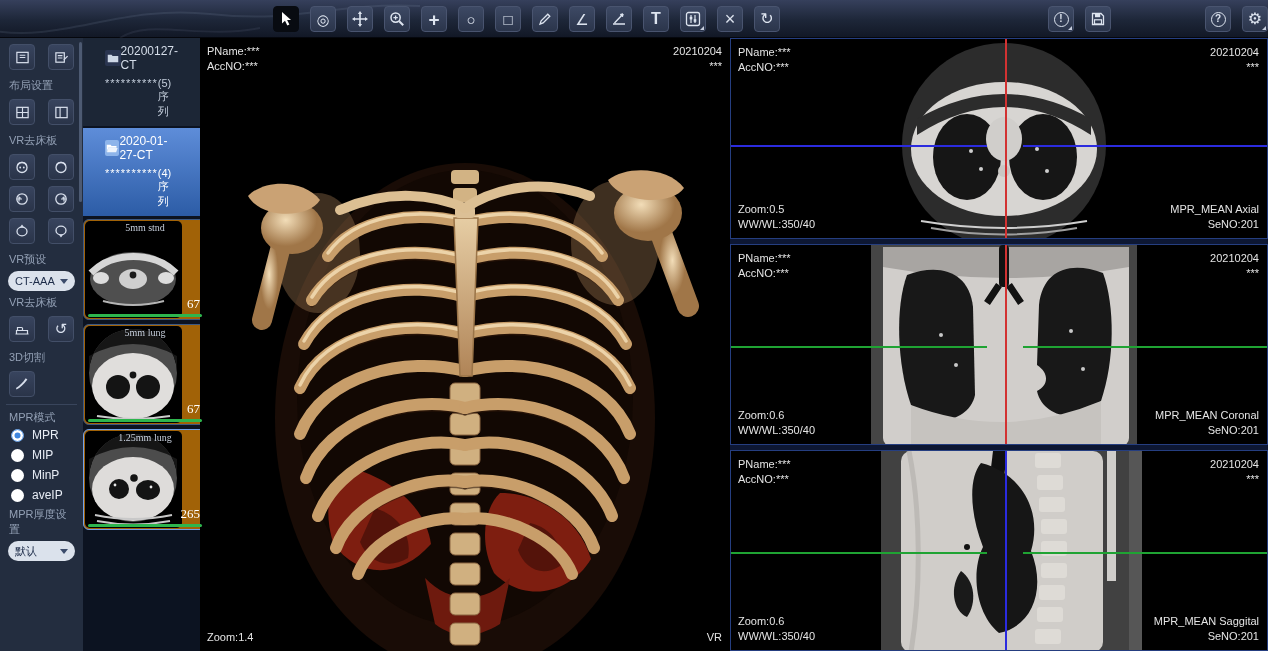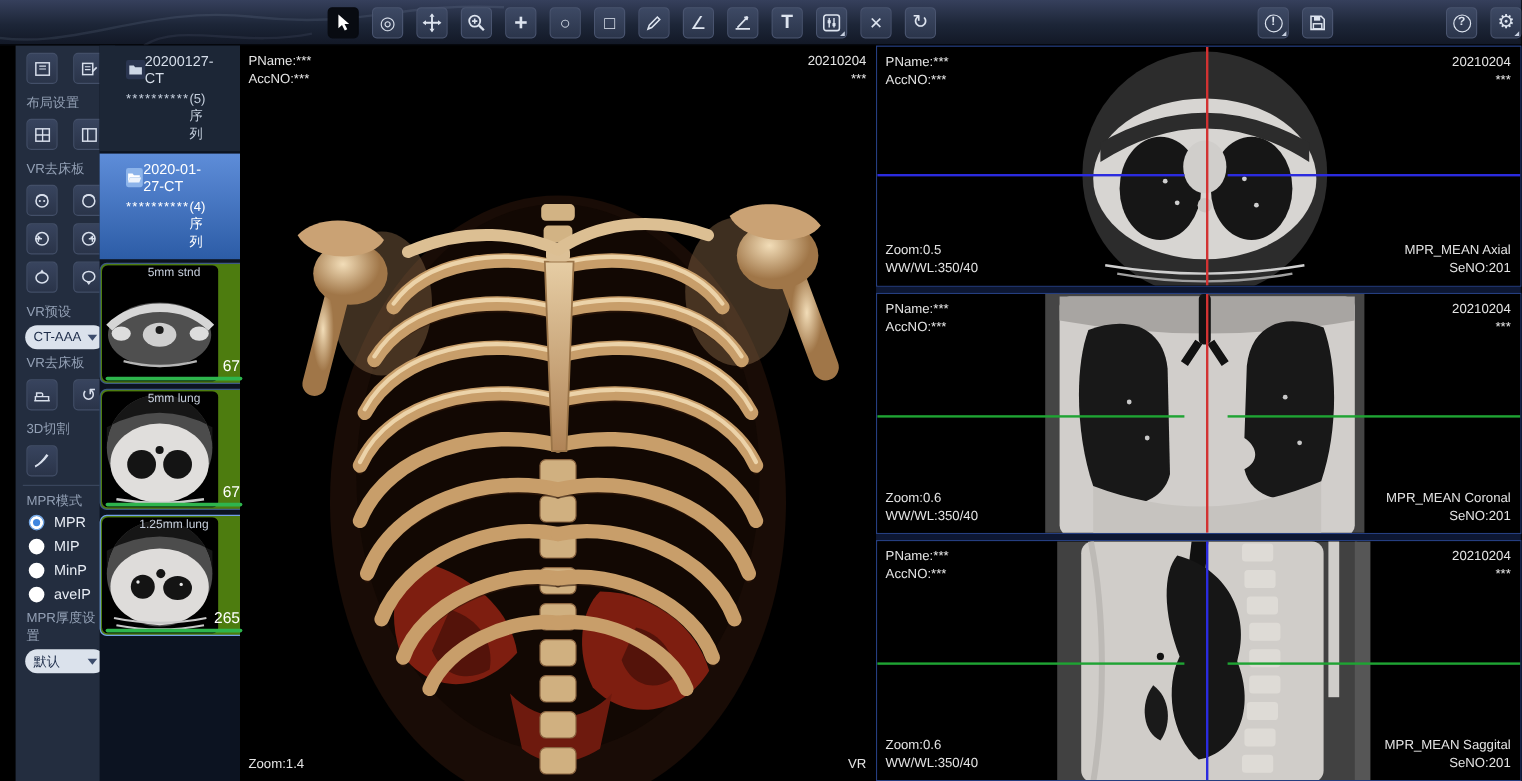--- a/index.html
+++ b/index.html
@@ -28,21 +28,21 @@
   .tbtn.gap { margin-right:12px;margin-top:46px; }
   .tbtn .corner { position:absolute; right:1px; bottom:1px; width:0; height:0;
     border-left:4px solid transparent; border-bottom:4px solid #c6cede; }
   .g2d { font-size:9px; font-weight:bold; border:1px solid #dde4ef; border-radius:2px;
     padding:1px 2px; }
   .circ { width:15px; height:15px; border:1.5px solid #dde4ef; border-radius:50%;
     display:flex; align-items:center; justify-content:center; font-size:10px; font-weight:bold; }
   .plus-big { font-size:19px; font-weight:bold; }
 
   
-  .sidebar { position:absolute; left:13px; top:38px; width:83px; height:613px;
+  .sidebar { position:absolute; left:0; top:38px; width:83px; height:613px;
     background:#232d3f; }
   .sb-scroll { position:absolute; right:1px; top:4px; width:3px; height:160px;
     background:#4d5a72; border-radius:2px; }
   .sb-row { display:flex; justify-content:space-between; padding:0 9px; margin:6px 0; }
   .sbtn { width:26px; height:26px; border:1px solid #434f68; border-radius:4px;
     background:linear-gradient(180deg,#38445e,#2a3449); color:#d8dfec;
     display:flex; align-items:center; justify-content:center; font-size:14px;
     cursor:pointer; padding:0; }
   .sb-label { color:#93a0b5; font-size:11px; padding:2px 9px 0; }
   .sb-select { margin:4px 8px 2px; height:20px; background:#dbe2ec; border-radius:10px;
@@ -63,21 +63,21 @@
   .study.sel { background:linear-gradient(180deg,#5e8dd9 0%,#2c5ca6 100%); }
   .study .r1 { display:flex; justify-content:space-between; align-items:center;
     color:#d5dde9; font-size:12px; }
   .study .r2 { display:flex; justify-content:space-between; color:#c3cddb;
     font-size:11px; margin-top:5px; letter-spacing:1px; }
   .study.sel .r1, .study.sel .r2 { color:#fff; }
   .fchip { width:20px; height:16px; border-radius:2px; background:#2a3550;
     display:flex; align-items:center; justify-content:center; }
   .study.sel .fchip { background:#8db4ea; }
   .thumb { width:124px; height:101px; margin:3px auto 4px; position:relative;
-    border:1px solid #3d5983; border-radius:6px; background:#4d7c0f; cursor:pointer; }
+    border:1px solid #3d5983; border-radius:6px; background:#a16207; cursor:pointer;font-family:Liberation Serif, serif; }
   .thumb.sel { border-color:#72a0e6; }
   .thumb svg { position:absolute; left:1px; top:1px; border-radius:5px; }
   .t-label { position:absolute; top:2px; left:0; width:100%; text-align:center;
     color:#c6cedb; font-size:10px; z-index:2; }
   .t-num { position:absolute; right:6px; bottom:7px; color:#fff; font-size:13px; z-index:2; }
   .t-bar { position:absolute; left:4px; right:4px; bottom:2px; height:3px;
     background:#2eb54d; border-radius:2px; z-index:2; }
 
   
   .vr { position:absolute; left:200px; top:38px; width:530px; height:613px;

